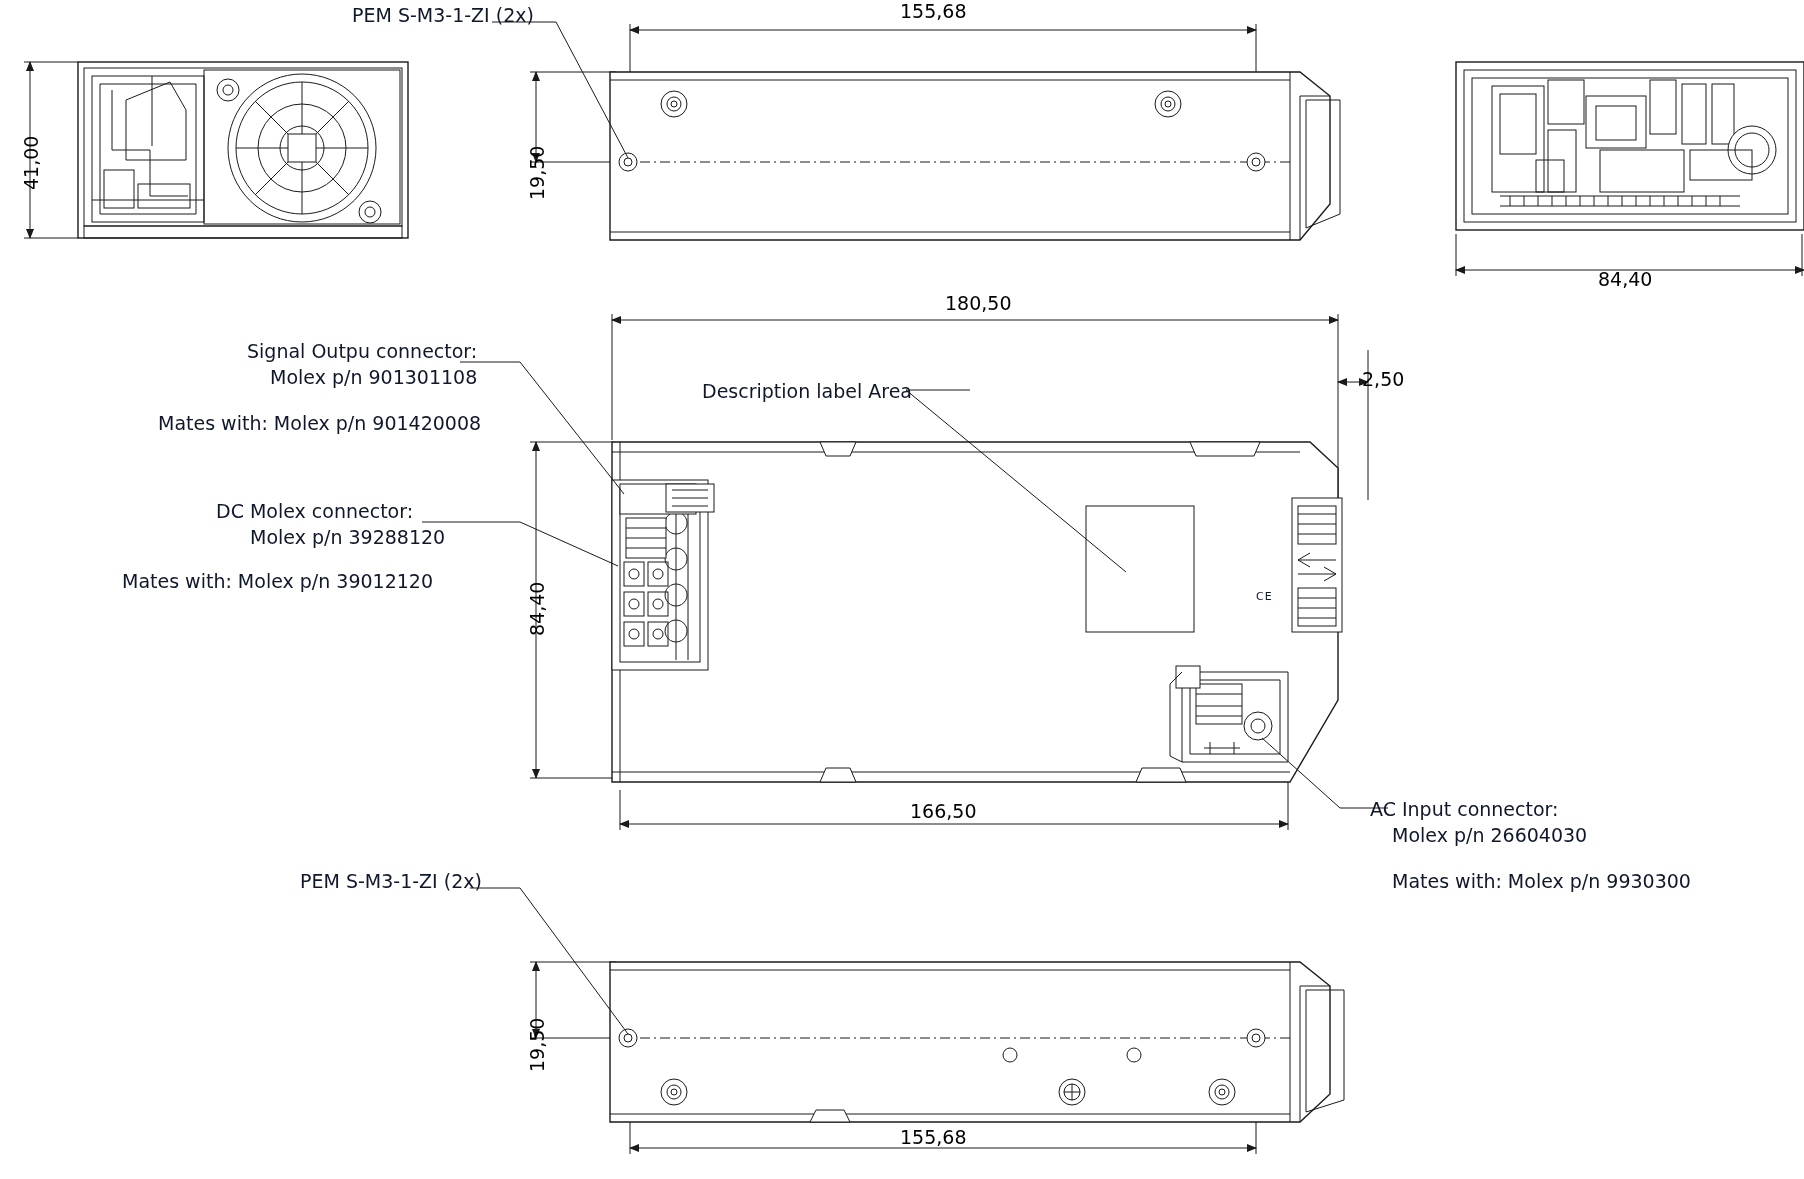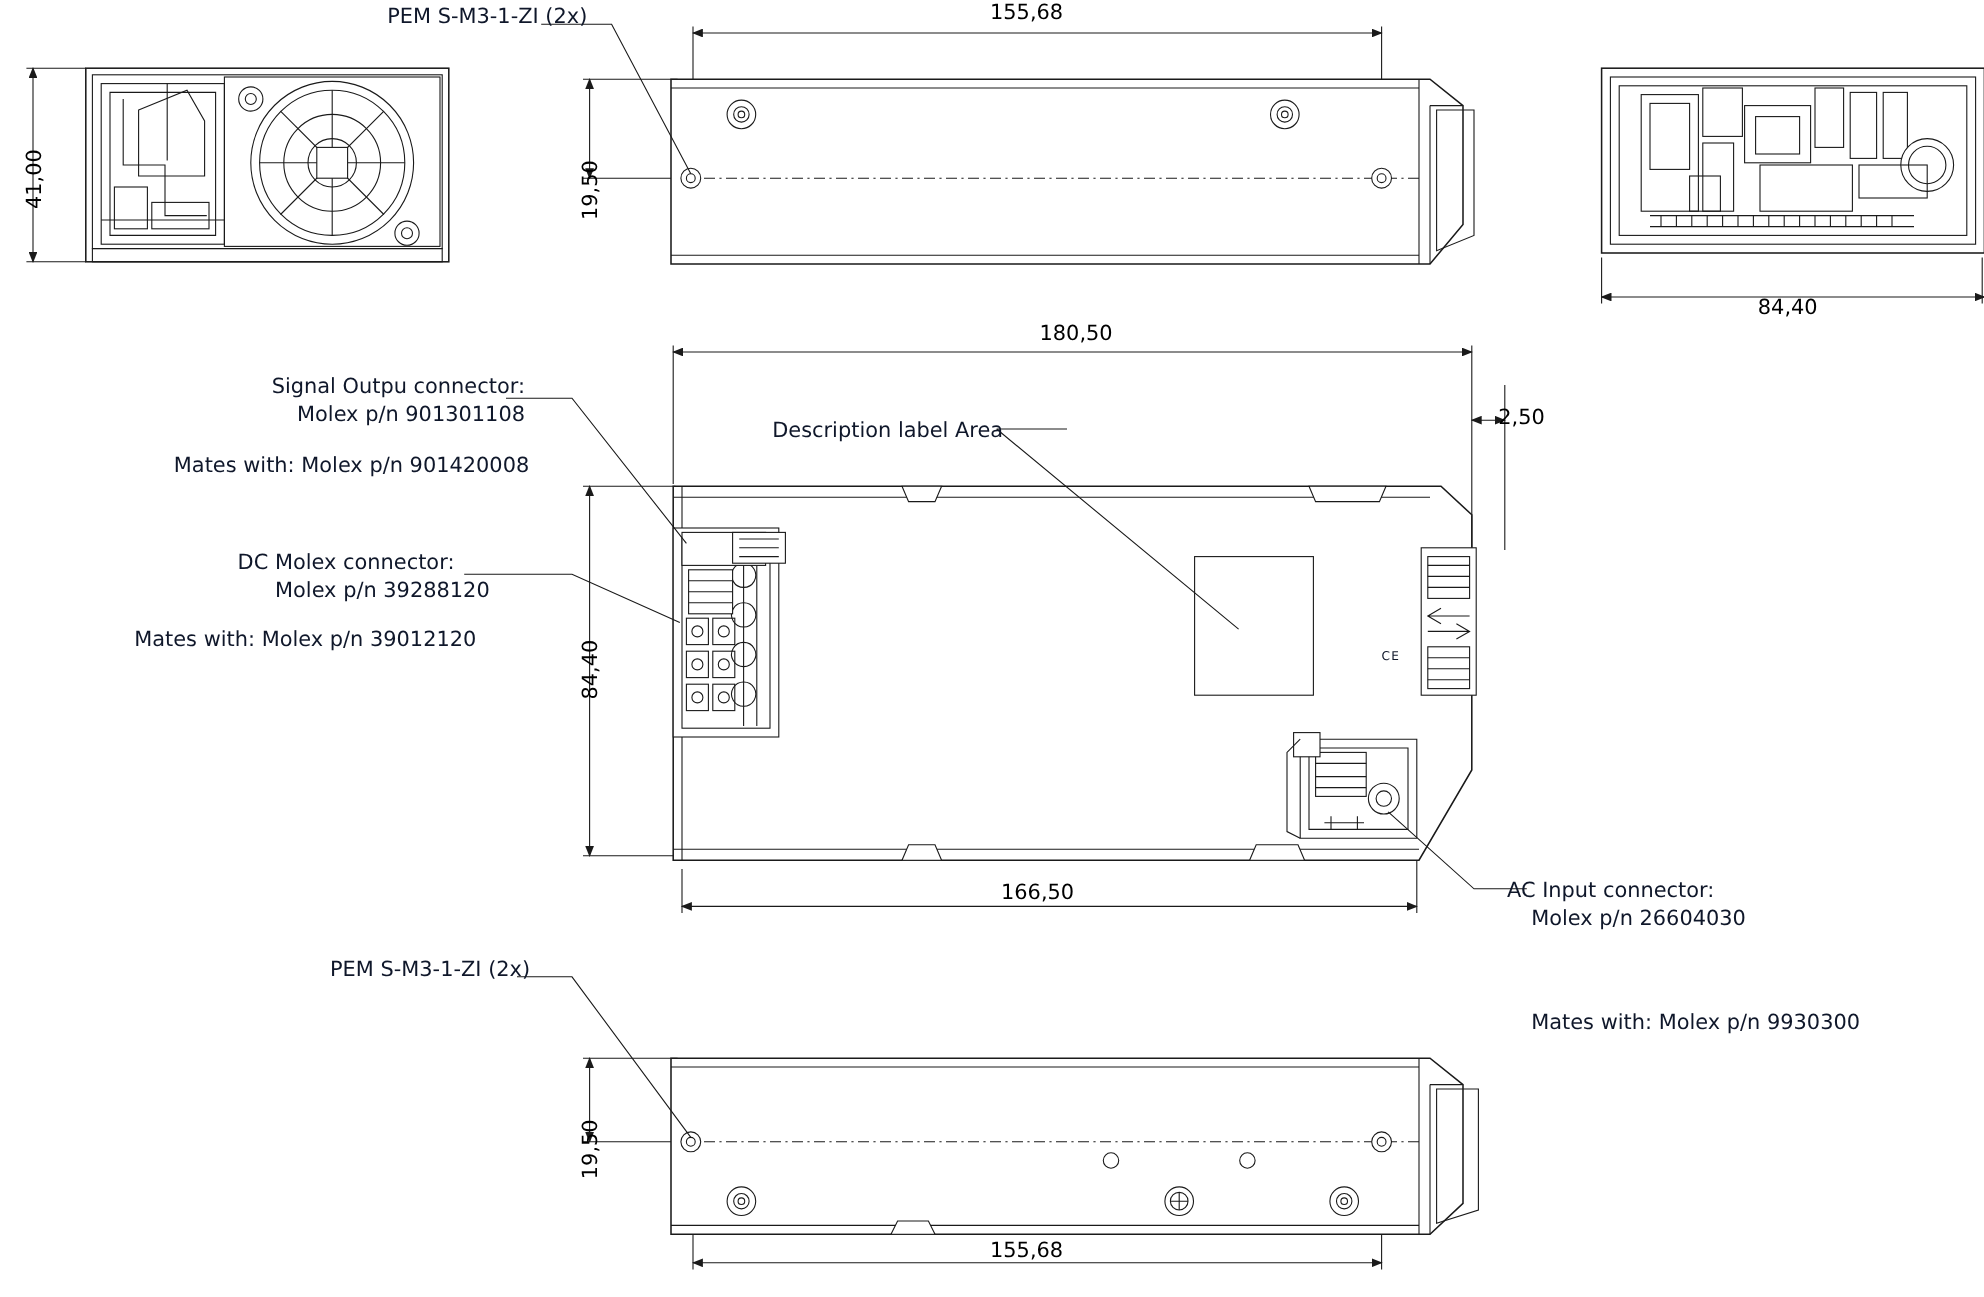--- a/index.html
+++ b/index.html
@@ -333,18 +333,18 @@
   <div class="lbl" style="left:158px; top:410px;">Mates with: Molex p/n 901420008</div>
 
   <div class="lbl" style="left:216px; top:498px;">DC Molex connector:</div>
   <div class="lbl" style="left:250px; top:524px;">Molex p/n 39288120</div>
   <div class="lbl" style="left:122px; top:568px;">Mates with: Molex p/n 39012120</div>
 
   <div class="lbl" style="left:702px; top:378px;">Description label Area</div>
 
   <div class="lbl" style="left:1370px; top:796px;">AC Input connector:</div>
   <div class="lbl" style="left:1392px; top:822px;">Molex p/n 26604030</div>
-  <div class="lbl" style="left:1392px; top:868px;margin-top:48px;">Mates with: Molex p/n 9930300</div>
+  <div class="lbl" style="left:1392px; top:868px;">Mates with: Molex p/n 9930300</div>
 
   <div class="lbl" style="left:300px; top:868px;">PEM S-M3-1-ZI (2x)</div>
 
   <div class="lbl" style="left:1256px; top:552px; font-size:11px; letter-spacing:1px;margin-top:32px;">CE</div>
 </div>
 
 </body></html>

